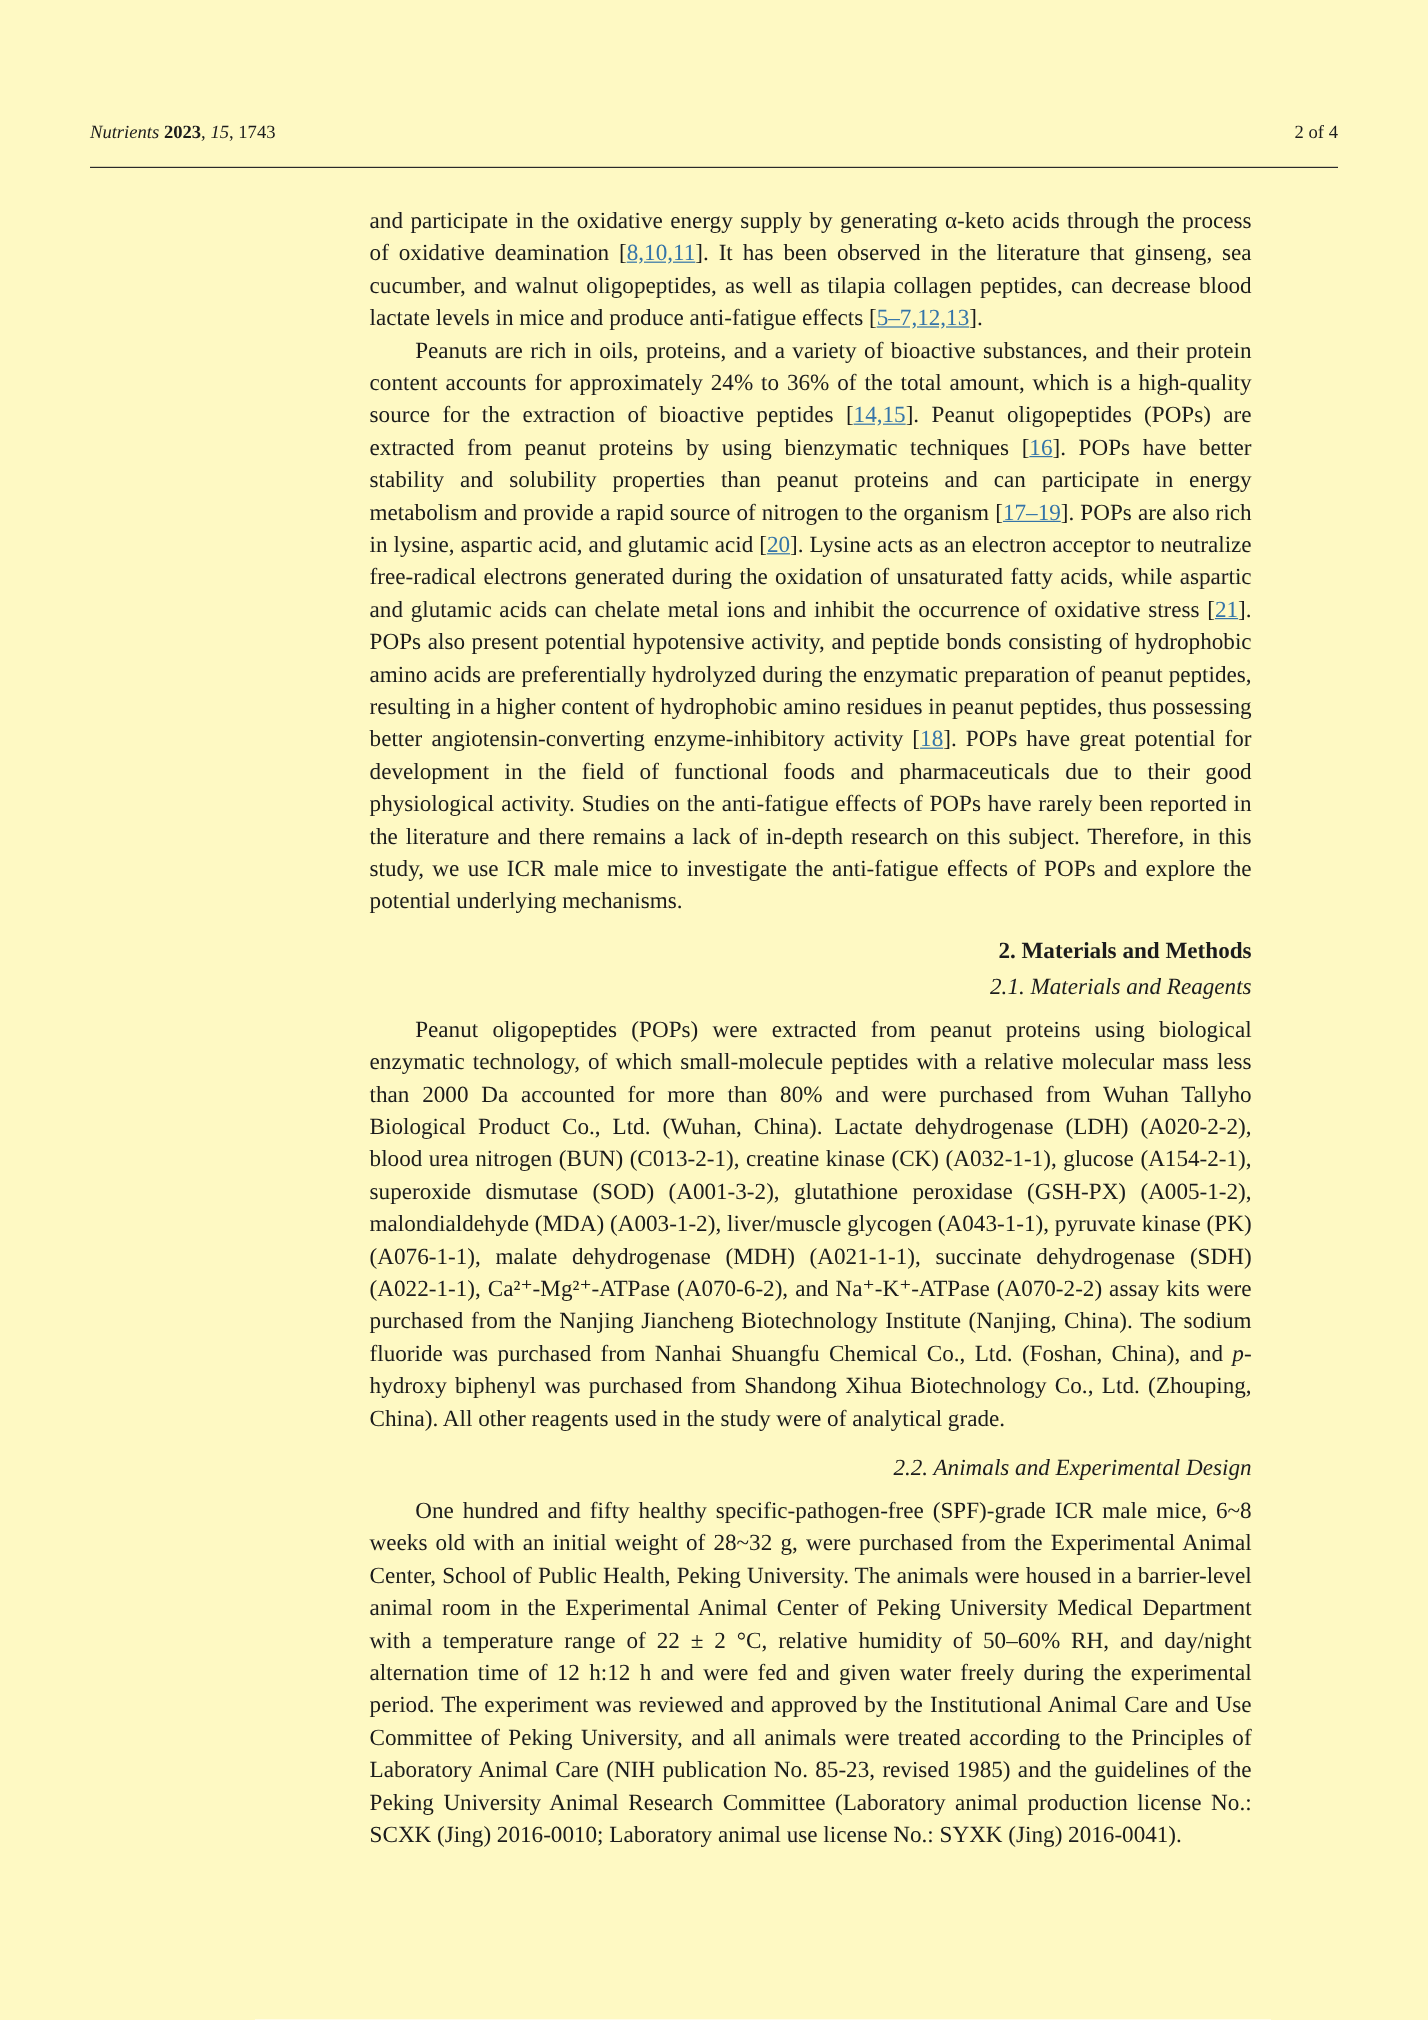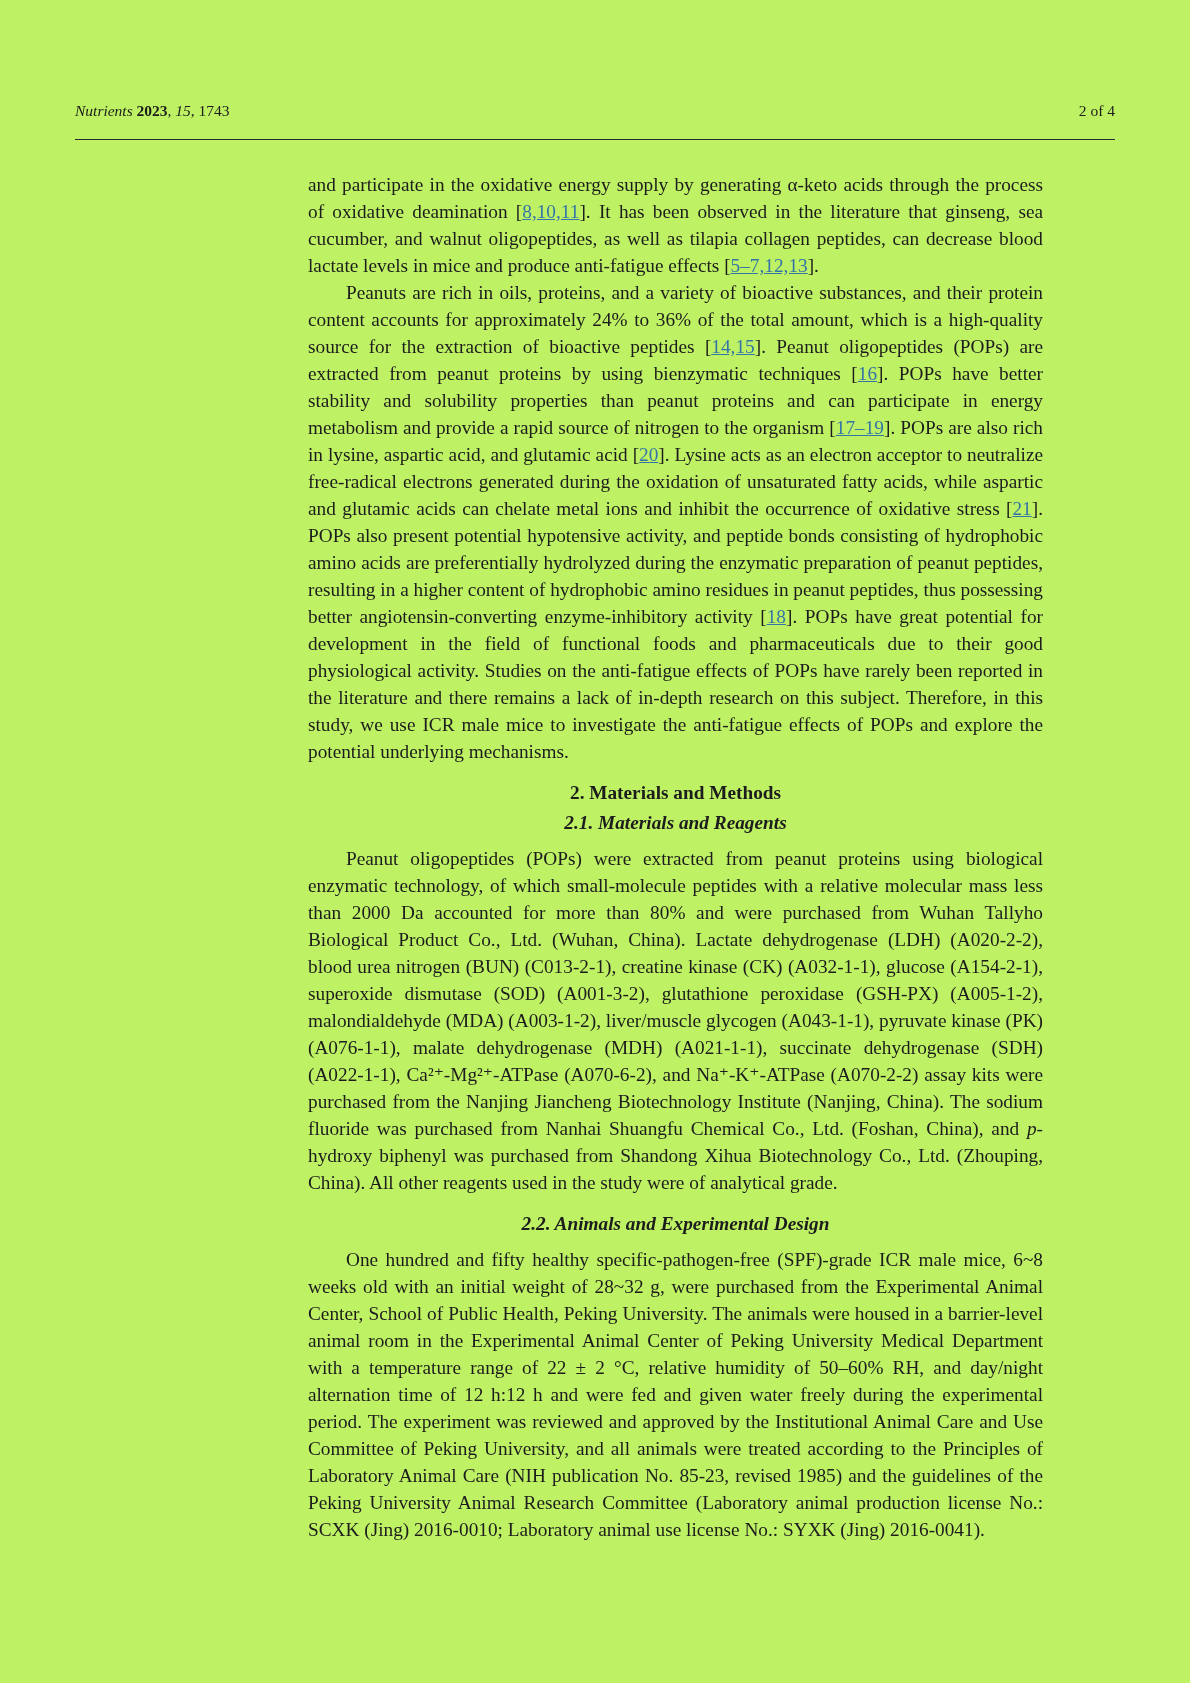--- a/index.html
+++ b/index.html
@@ -1,20 +1,20 @@
 <!DOCTYPE html>
 <html><head>
 <meta charset="utf-8">
 <style>
   html, body { margin: 0; padding: 0; background: #ffffff; }
   .page {
     position: relative;
     width: 1190px;
     height: 1683px;
-    background: #bef264;
+    background: #fef9c3;
     font-family: "Liberation Serif", "DejaVu Serif", serif;
     color: #1c1c1c;
     overflow: hidden;
   }
   .page-header {
     position: absolute;
     left: 75px;
     right: 75px;
     top: 102px;
     display: flex;
@@ -43,29 +43,29 @@
     text-align: justify;
   }
   .para { margin: 0; }
   .para.indent { text-indent: 38px; }
   .cite { cursor: pointer; text-decoration: underline; }
   .section-heading {
     font-size: 19.3px;
     font-weight: bold;
     margin: 14px 0 0 0;
     line-height: 27px;
-    text-align: center;
+    text-align: right;
   }
   .subsection-heading {
     font-size: 19.3px;
-    font-weight: bold;
+    font-weight: normal;
     font-style: italic;
     margin: 14px 0 9px 0;
     line-height: 27px;
-    text-align: center;
+    text-align: right;
   }
   .section-heading + .subsection-heading { margin-top: 3px; }
 </style>
 </head>
 <body>
 
 <div class="page">
   <header class="page-header">
     <div>
       <span class="it">Nutrients </span><span class="bold">2023</span><span class="it">, 15</span><span>, 1743</span>

